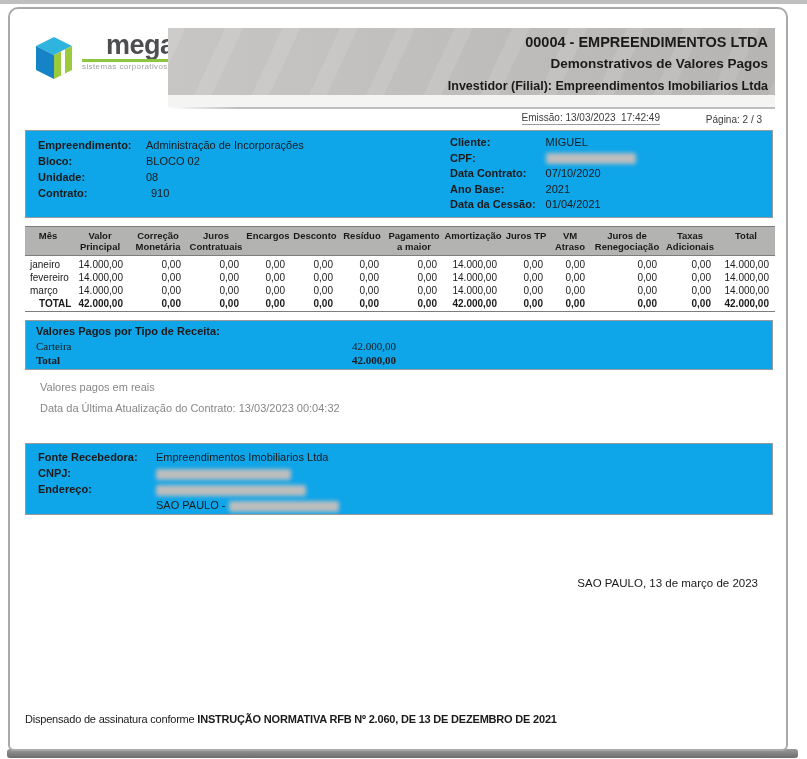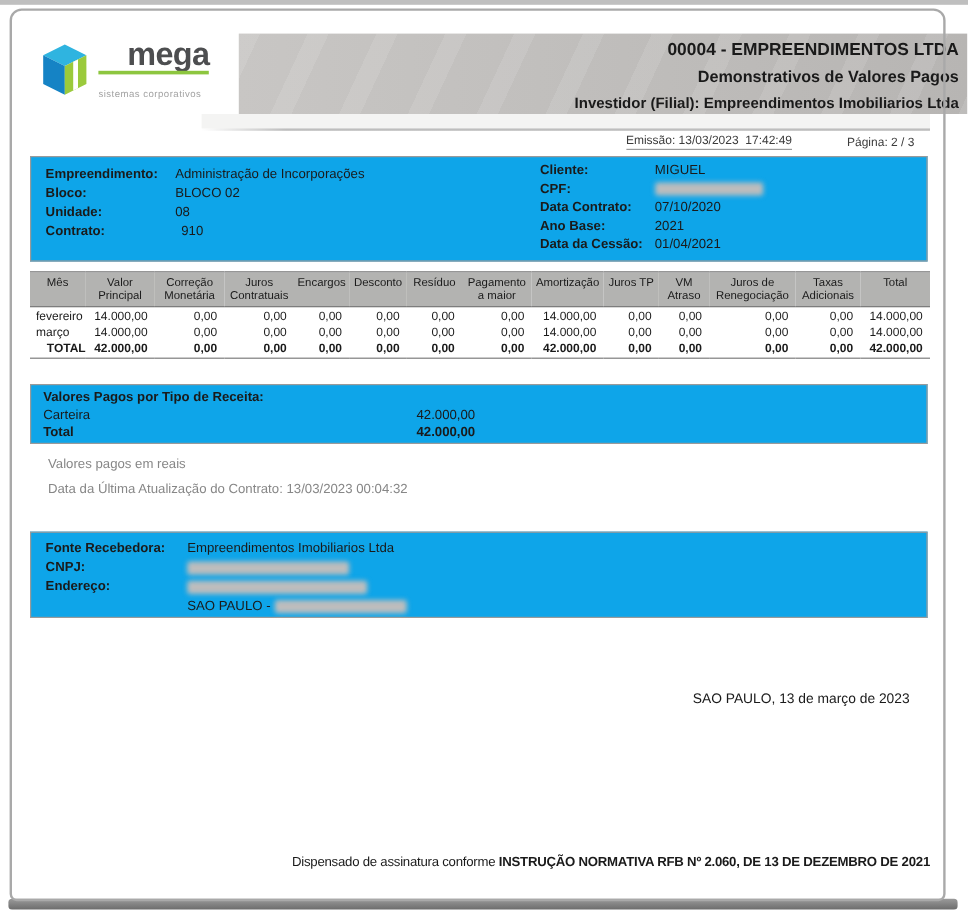--- a/index.html
+++ b/index.html
@@ -13,28 +13,28 @@
            border:2px solid #a9a9a9; border-radius:10px 10px 6px 6px; pointer-events:none; }
   .bottom-bar { position:absolute; left:7px; top:749px; width:791px; height:9px; border-radius:3px;
                 background:linear-gradient(to bottom,#9a9a9a,#6c6c6c); }
 
   
   .logo { position:absolute; left:34px; top:32px; display:flex; align-items:flex-start; }
   .logo svg { display:block; margin-top:4px; }
   .logo-text { margin-left:8px; display:flex; flex-direction:column; }
   .brand { font-weight:bold; font-size:27px; line-height:26px; color:#4d4e50; letter-spacing:-0.5px;margin-left:24px; }
   .brand-rule { width:92px; height:3px; background:#8dc63f; margin-top:1px; }
-  .tagline { font-size:8px; color:#a2a2a2; margin-top:12px; letter-spacing:0.4px; }
+  .tagline { font-size:8px; color:#a2a2a2; margin-top:0; letter-spacing:0.4px; }
 
   
   .band { position:absolute; left:168px; top:28px; width:607px; height:67px;
           background:
             repeating-linear-gradient(115deg, rgba(255,255,255,0.10) 0 16px, rgba(255,255,255,0) 16px 52px),
             linear-gradient(to right,#c8c6c4,#b7b5b3);
-          text-align:right; padding:4px 7px 0 0;margin-left:31px; }
+          text-align:right; padding:4px 7px 0 0; }
   .band .l1 { font-weight:bold; font-size:14.5px; line-height:21px; }
   .band .l2 { font-weight:bold; font-size:13.5px; line-height:22px; }
   .band .l3 { font-weight:bold; font-size:12.5px; line-height:22px; }
   .band-lower { position:absolute; left:168px; top:95px; width:607px; height:12px; background:#f4f4f3; }
   .band-line { position:absolute; left:168px; top:107px; width:607px; height:2px;
                background:linear-gradient(to right, rgba(190,190,190,0), #bebebe 70px, #bebebe); }
 
   .emission { position:absolute; top:112px; right:147px; font-size:10px; color:#3c3c3c;
               white-space:pre; border-bottom:1px solid #9a9a9a; padding-bottom:1px; }
   .page-info { position:absolute; top:114px; right:45px; font-size:10px; color:#3c3c3c; white-space:pre; }
@@ -48,46 +48,46 @@
   .kv-grid .k { font-weight:bold; padding-right:10px; }
   .v.indent { padding-left:5px; }
 
   .redacted { display:inline-block; height:11px; background:#bdbdbd; border-radius:2px;
               filter:blur(2px); vertical-align:middle; }
   .w90{width:90px;} .w110{width:110px;} .w135{width:135px;} .w150{width:150px;}
 
   
   .paytable { position:absolute; left:25px; top:226px; width:750px; border-collapse:collapse; table-layout:fixed; }
   .paytable th { background:#b3b3b1; border-top:1px solid #7d7d7d; border-bottom:1px solid #7d7d7d;
-                 font-size:9.5px; font-weight:normal; line-height:10.5px; padding:4px 0 3px;
+                 font-size:9.5px; font-weight:bold; line-height:10.5px; padding:4px 0 3px;
                  text-align:center; vertical-align:top; white-space:pre-line; }
   .paytable td { font-size:10px; line-height:13px; text-align:right; padding:0 6px 0 0; white-space:nowrap; }
   .paytable td.mes { text-align:left; padding:0 0 0 5px; }
   .paytable tr.total td { font-weight:bold; border-bottom:1px solid #7d7d7d; padding-bottom:1px; }
   .paytable tr.total td.mes { padding-left:14px; }
   .paytable tbody tr:first-child td { padding-top:2px; }
 
   
   .receiptsbox { top:320px; height:50px; padding:3px 0 0 10px; }
   .receipts-title { font-weight:bold; font-size:11px; line-height:15px; }
-  .receipts-row { position:relative; font-size:11px; line-height:14px; }
+  .receipts-row { position:relative; font-size:11px; line-height:14px;font-family:Liberation Serif, serif; }
   .receipts-row .rv { position:absolute; left:270px; width:90px; text-align:right; }
   .receipts-row.total, .receipts-row.total .rv { font-weight:bold; }
 
   .note { position:absolute; left:40px; font-size:11px; color:#878787; }
   .note-currency { top:381px; }
   .note-update { top:402px; }
 
   
   .receiverbox { top:443px; height:72px; }
   .kv-receiver { left:12px; top:5px; grid-template-columns:118px auto; line-height:16px; }
 
   .signature { position:absolute; top:577px; right:49px; font-size:11.5px; white-space:pre; }
 
-  .footer { position:absolute; left:25px; top:713px; width:750px; text-align:right;
+  .footer { position:absolute; left:25px; top:713px; width:750px; text-align:left;
             font-size:11px; letter-spacing:-0.2px; white-space:nowrap; }
   .footer .b { font-weight:bold; }
 </style>
 </head>
 <body>
 
 <div class="page">
 
   <div class="top-strip"></div>
 
@@ -178,20 +178,36 @@
 Atraso</th>
         <th>Juros de
 Renegociação</th>
         <th>Taxas
 Adicionais</th>
         <th>Total</th>
       </tr>
     </thead>
     <tbody>
       <tr>
+        <td class="mes">janeiro</td>
+        <td>14.000,00</td>
+        <td>0,00</td>
+        <td>0,00</td>
+        <td>0,00</td>
+        <td>0,00</td>
+        <td>0,00</td>
+        <td>0,00</td>
+        <td>14.000,00</td>
+        <td>0,00</td>
+        <td>0,00</td>
+        <td>0,00</td>
+        <td>0,00</td>
+        <td>14.000,00</td>
+      </tr>
+      <tr>
         <td class="mes">fevereiro</td>
         <td>14.000,00</td>
         <td>0,00</td>
         <td>0,00</td>
         <td>0,00</td>
         <td>0,00</td>
         <td>0,00</td>
         <td>0,00</td>
         <td>14.000,00</td>
         <td>0,00</td>

